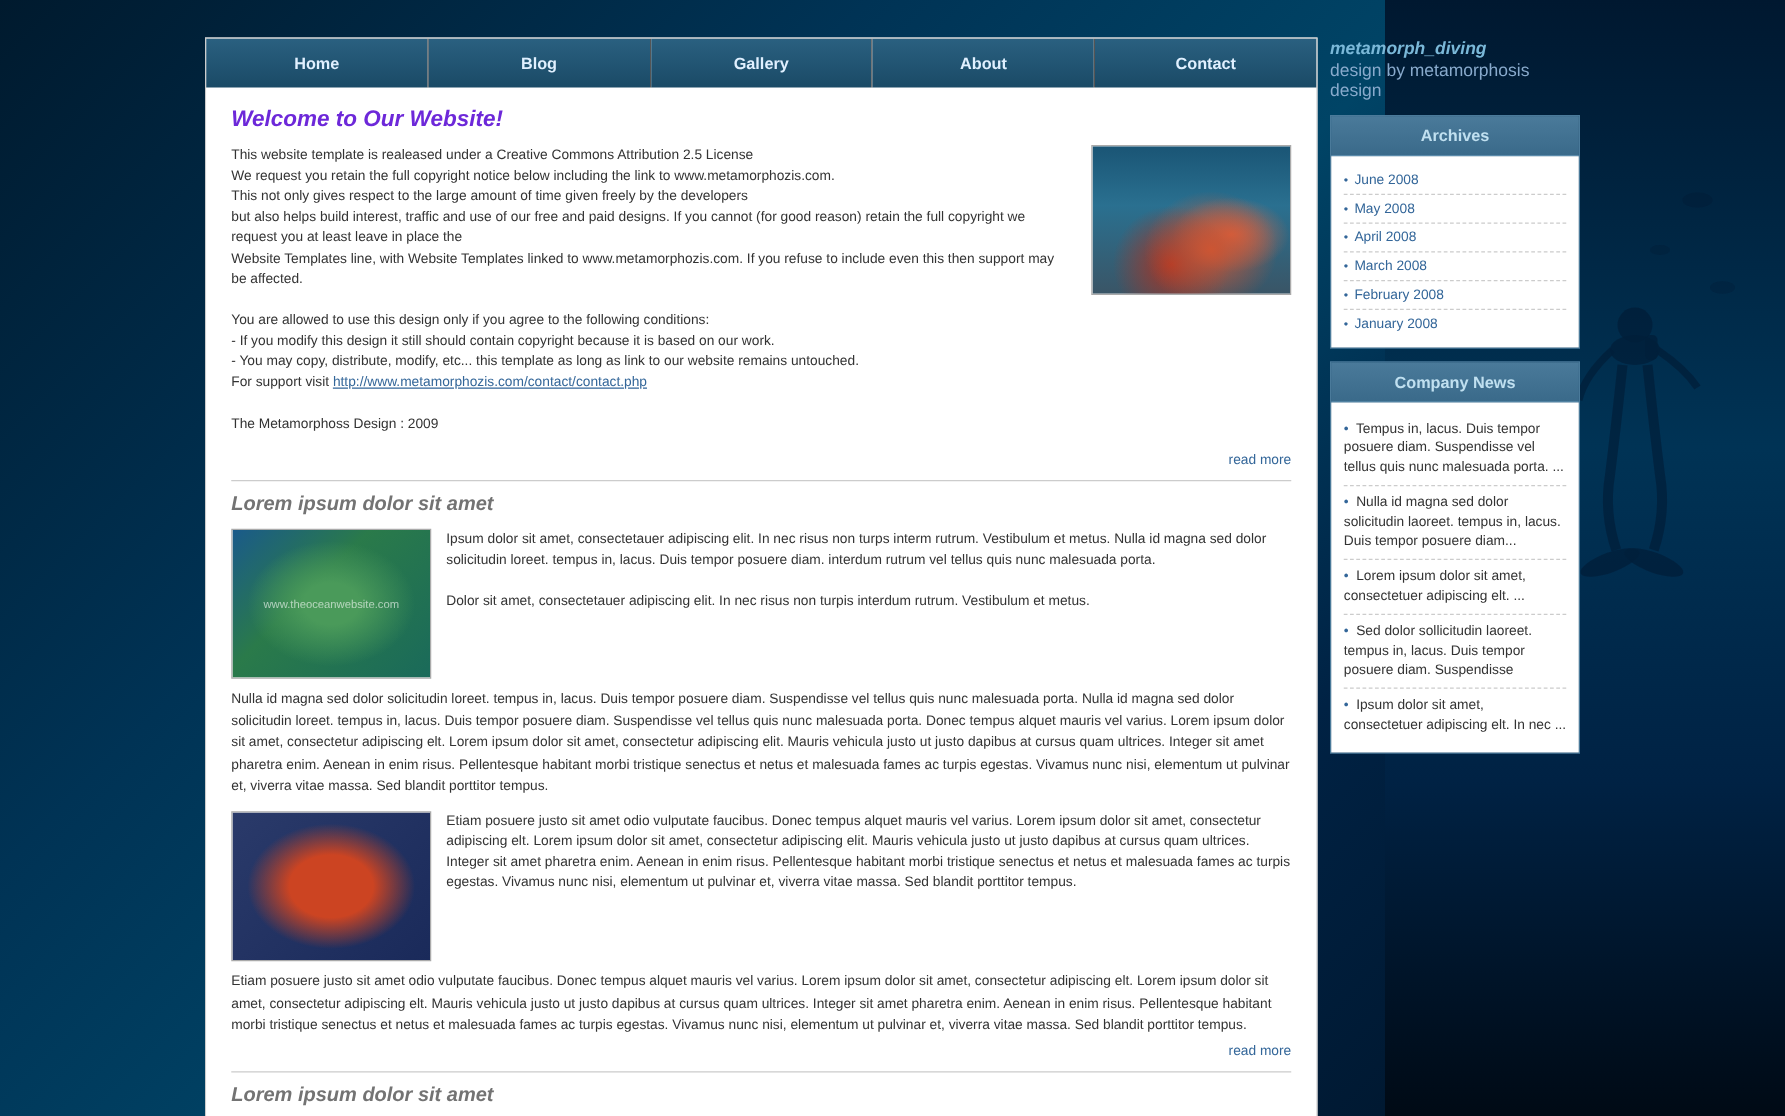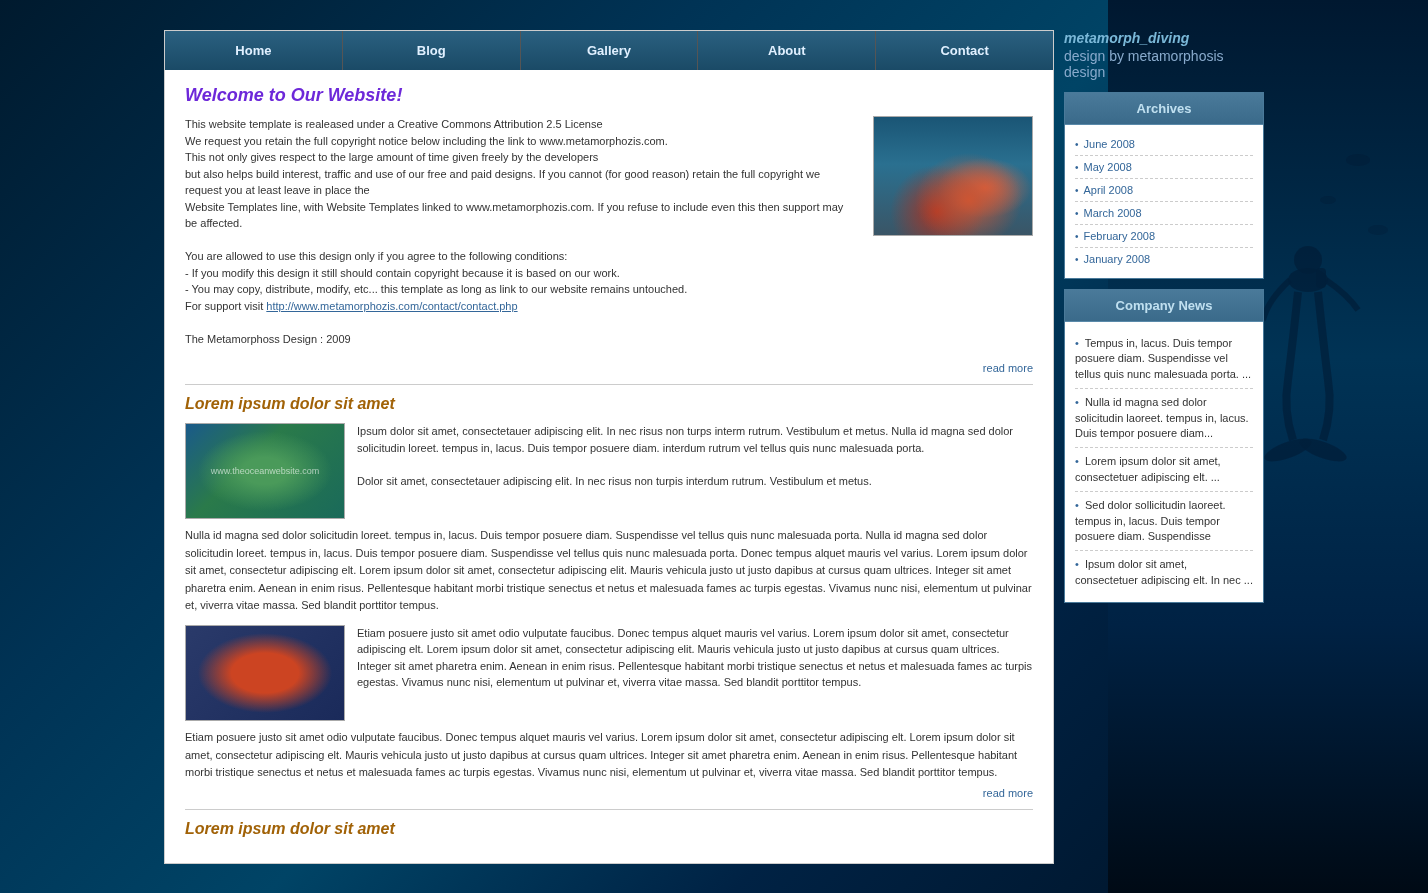--- a/index.html
+++ b/index.html
@@ -144,35 +144,35 @@
     }
 
     .section-divider {
       border: none;
       border-top: 1px solid #ccc;
       margin: 10px 0;
     }
 
     .article-title {
       font-size: 16px;
-      color: #a16207;
+      color: #737373;
       font-weight: bold;
       font-style: italic;
       margin: 10px 0;
     }
 
     .article-section {
       display: flex;
       gap: 12px;
       margin-bottom: 8px;
     }
 
     .article-image {
       width: 160px;
-      height: 96px;
+      height: 120px;
       flex-shrink: 0;
       border: 1px solid #aaa;
       position: relative;
       overflow: hidden;
     }
 
     .seahorse-image {
       width: 100%;
       height: 100%;
       background: 

